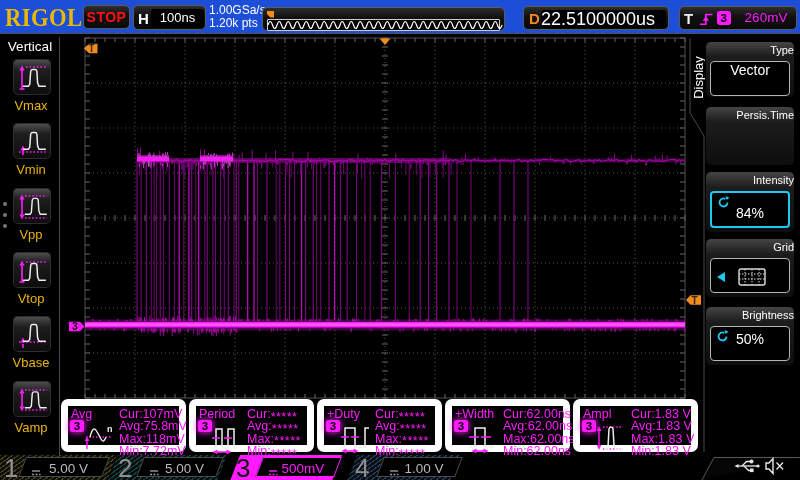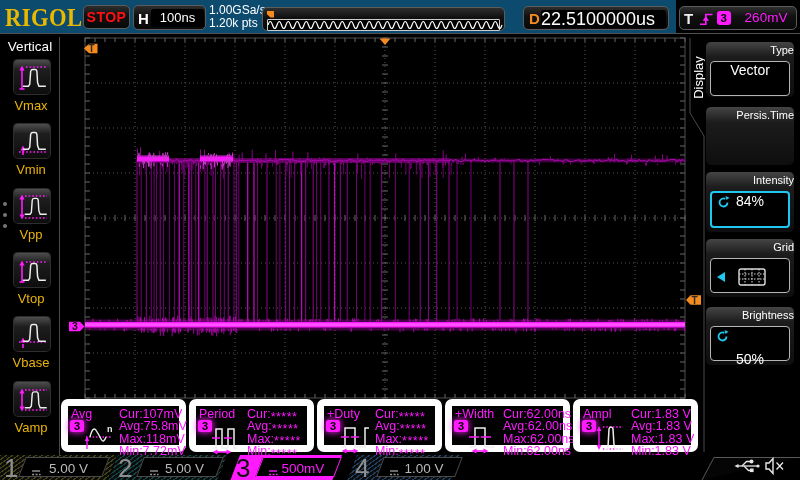--- a/index.html
+++ b/index.html
@@ -1,20 +1,20 @@
 <!DOCTYPE html>
 <html><head><meta charset="utf-8"><title>scope</title>
 <style>
 *{margin:0;padding:0;box-sizing:border-box;-webkit-font-smoothing:antialiased}
 html,body{width:800px;height:480px;background:#000;overflow:hidden;
   font-family:"Liberation Sans",sans-serif;position:relative}
 #wrap{position:absolute;left:0;top:0;width:800px;height:480px;filter:brightness(1)}
 .abs{position:absolute}
 
-#topbar{left:0;top:0;width:676px;height:33px;background:#0c4a6e}
+#topbar{left:0;top:0;width:800px;height:33px;background:#1d4ed8}
 #logo{left:5px;top:3px;font-family:"Liberation Serif",serif;font-weight:bold;
   font-size:26px;color:#e9b800;letter-spacing:0.5px;transform:scaleX(.87);transform-origin:left}
 .tbox{background:linear-gradient(180deg,#2e2e2e,#111 42%,#090909);
   border:1px solid #5c5c5c;border-radius:5px}
 #stopb{left:83px;top:5px;width:47px;height:24px;text-align:center;
   line-height:23px;font-size:14px;font-weight:bold;color:#f11;letter-spacing:0.5px}
 #hbox{left:133px;top:5px;width:73px;height:25px}
 #hbox .h{left:4px;top:4px;font-size:15px;font-weight:bold;color:#fff}
 #hbox .inner{left:17px;top:3px;width:53px;height:18px;background:#000;border-radius:3px;
   text-align:center;line-height:18px;font-size:13px;color:#fff}
@@ -218,42 +218,42 @@
 <div class="mitem abs" style="top:106px;height:60px">
       <div class="mlab">Persis.Time</div>
     </div>
 <div class="mitem abs" style="top:171px;height:62px">
       <div class="mlab">Intensity</div>
       <div class="mbox sel" style="height:37px">
         <svg width="13" height="13" viewBox="0 0 13 13" style="position:absolute;left:5px;top:3px">
           <path d="M10.5,6.5 a4,4 0 1 1 -2.2,-3.6" stroke="#1ec8f0" stroke-width="1.8" fill="none"></path>
           <path d="M8.5,0 l1,4 3,-2.2 z" fill="#1ec8f0"></path>
         </svg>
-        <div style="">84%</div>
+        <div style="margin-top:12px">84%</div>
       </div>
     </div>
 <div class="mitem abs" style="top:238px;height:60px">
       <div class="mlab">Grid</div>
       <div class="mbox">
         <div class="larr" style="left:6px;top:13px"></div>
         <svg width="28" height="18" viewBox="0 0 28 18" style="position:absolute;left:27px;top:9px">
           <rect x="1" y="1" width="26" height="16" rx="2" fill="none" stroke="#ddd" stroke-width="1.4"></rect>
           <path d="M1,6 H27 M1,11 H27" stroke="#ddd" stroke-width="1" stroke-dasharray="1.5 1.5"></path>
           <path d="M7,1 V17 M14,1 V17 M21,1 V17" stroke="#ddd" stroke-width="1" stroke-dasharray="1.5 1.5"></path>
         </svg>
       </div>
     </div>
 <div class="mitem abs" style="top:306px;height:60px">
       <div class="mlab">Brightness</div>
       <div class="mbox">
         <svg width="13" height="13" viewBox="0 0 13 13" style="position:absolute;left:5px;top:3px">
           <path d="M10.5,6.5 a4,4 0 1 1 -2.2,-3.6" stroke="#1ec8f0" stroke-width="1.8" fill="none"></path>
           <path d="M8.5,0 l1,4 3,-2.2 z" fill="#1ec8f0"></path>
         </svg>
-        <div style="margin-top:24px">50%</div>
+        <div style="margin-top:4px">50%</div>
       </div>
     </div>
 <div class="mpanel abs" style="left:61px">
       <div class="mtitle">Avg</div>
       <div class="mb3">3</div>
       <svg width="34" height="32" viewBox="0 0 34 32" style="position:absolute;left:15px;top:17px">
         <path d="M3,14 H28" stroke="#ff1aff" stroke-width="1.4" stroke-dasharray="1.5 1.8"></path>
         <path d="M4,26 V18" stroke="#ff1aff" stroke-width="1.4"></path>
         <path d="M4,13.5 l-2.4,4.5 h4.8 z" fill="#ff1aff"></path>
         <path d="M7,14 Q10,2 13.5,8 Q16,12 18,16 Q20.5,21 23,14" stroke="#eee" stroke-width="1.4" fill="none"></path>

